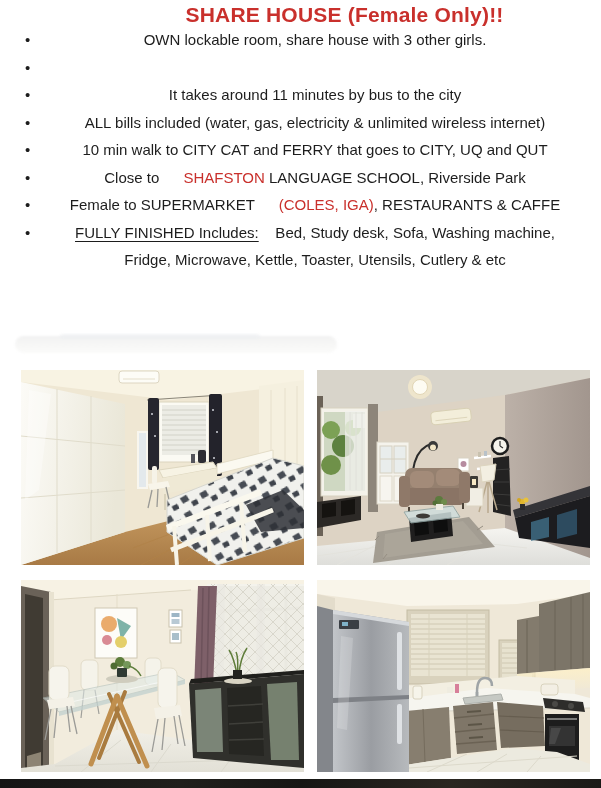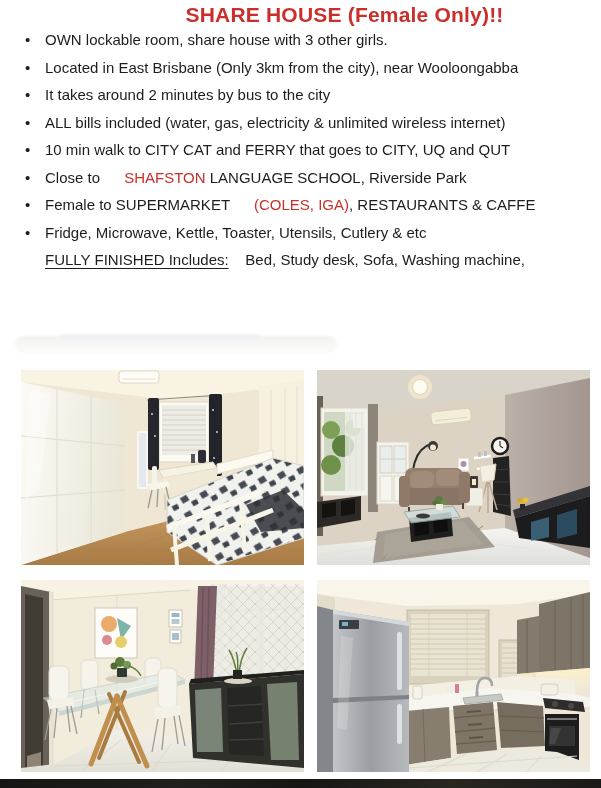--- a/index.html
+++ b/index.html
@@ -14,21 +14,21 @@
   }
   .title{
     position:absolute;top:3px;left:0;width:100%;text-align:center;
     font-size:21px;font-weight:bold;color:var(--accent-red);letter-spacing:0.2px;padding-left:44px;
   }
   ul.bullets{
     position:absolute;top:26px;left:25px;width:560px;margin:0;padding:0;list-style:none;
   }
   ul.bullets li{display:grid;grid-template-columns:20px 1fr;}
   ul.bullets .marker{font-size:15px;line-height:27.5px;}
-  ul.bullets .content{min-width:0;}
+  ul.bullets .content{min-width:0;text-align:center;}
   ul.bullets .line{font-size:15px;line-height:27.5px;white-space:pre;}
   .seg-red{color:var(--accent-red);margin-left:20px;}
   .seg-ul{text-decoration:underline;text-underline-offset:3px;}
   .smudge{
     position:absolute;left:15px;top:336px;width:322px;height:17px;border-radius:9px;
     background:linear-gradient(180deg,#f2f2f2 0%,#f7f7f6 55%,#fbfbfa 100%);
     filter:blur(1px);
   }
   .smudge2{
     position:absolute;left:60px;top:334px;width:200px;height:5px;border-radius:3px;
@@ -55,27 +55,26 @@
   <ul class="bullets">
       <li>
         <span class="marker">•</span>
         <div class="content">
           <div class="line"><span>OWN lockable room, share house with 3 other girls.</span></div>
         </div>
       </li>
       <li>
         <span class="marker">•</span>
         <div class="content">
-          <div class="line"><span>Located in East Brisbane (Only 3km from the city), near Wooloongabba</span></div>
-        </div>
-      </li>
-      <li>
-        <span class="marker">•</span>
-        <div class="content">
-          <div class="line"><span>It takes around 2 minutes by bus to the city</span></div>
+        </div>
+      </li>
+      <li>
+        <span class="marker">•</span>
+        <div class="content">
+          <div class="line"><span>It takes around 11 minutes by bus to the city</span></div>
         </div>
       </li>
       <li>
         <span class="marker">•</span>
         <div class="content">
           <div class="line"><span>ALL bills included (water, gas, electricity &amp; unlimited wireless internet)</span></div>
         </div>
       </li>
       <li>
         <span class="marker">•</span>
@@ -91,22 +90,22 @@
       </li>
       <li>
         <span class="marker">•</span>
         <div class="content">
           <div class="line"><span>Female to SUPERMARKET </span><span class="seg-red">(COLES, IGA)</span><span>, RESTAURANTS &amp; CAFFE</span></div>
         </div>
       </li>
       <li>
         <span class="marker">•</span>
         <div class="content">
+          <div class="line"><span class="seg-ul">FULLY FINISHED Includes:</span><span>    Bed, Study desk, Sofa, Washing machine,</span></div>
           <div class="line"><span>Fridge, Microwave, Kettle, Toaster, Utensils, Cutlery &amp; etc</span></div>
-          <div class="line"><span class="seg-ul">FULLY FINISHED Includes:</span><span>    Bed, Study desk, Sofa, Washing machine,</span></div>
         </div>
       </li>
     </ul>
 
   <div class="smudge"></div>
   <div class="smudge2"></div>
 
   <div class="photo ph-bedroom">
     <svg viewBox="0 0 283 195" preserveAspectRatio="none">
       <defs>

